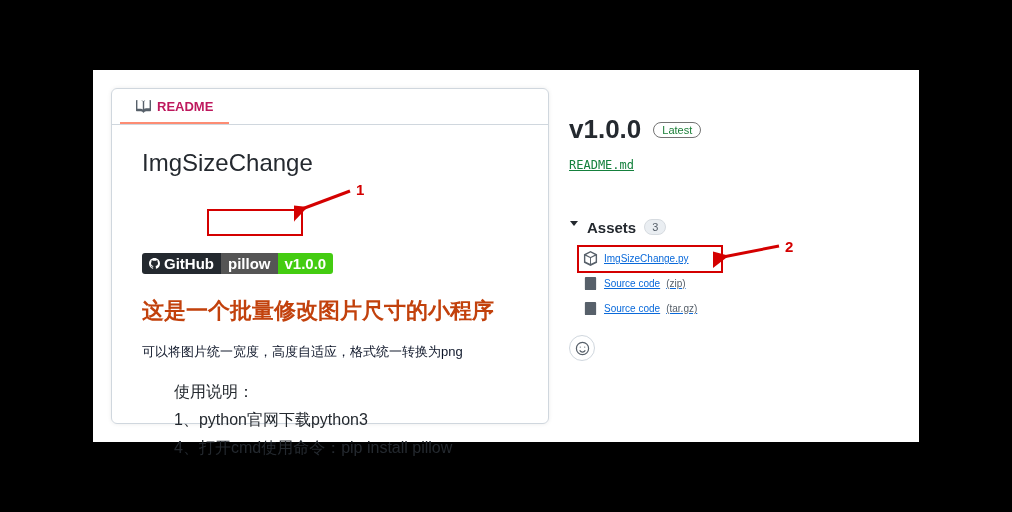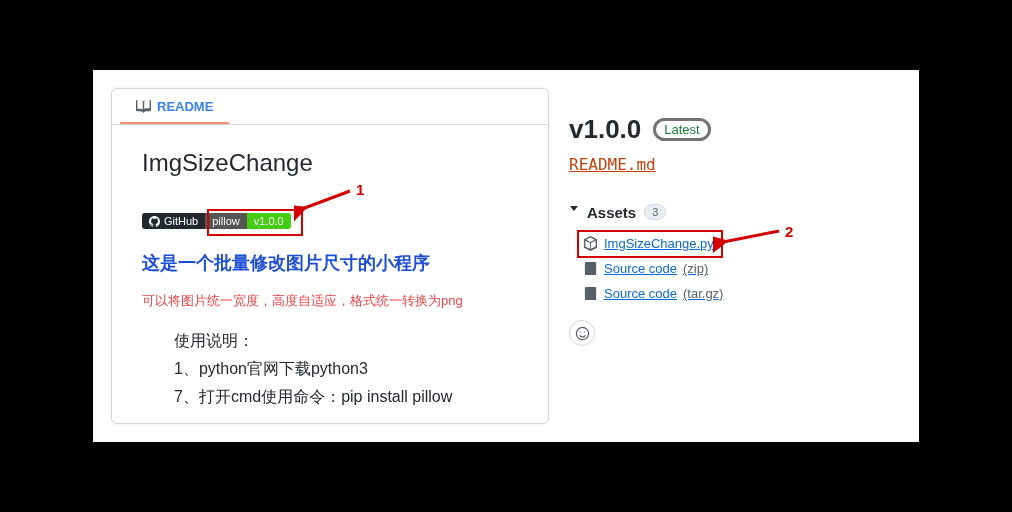--- a/index.html
+++ b/index.html
@@ -31,21 +31,21 @@
     .tab-bar {
       border-bottom: 1px solid #d0d7de;
     }
     .tab {
       display: inline-flex;
       align-items: center;
       gap: 6px;
       padding: 10px 16px 8px;
       font-size: 13px;
       font-weight: 600;
-      color: #3b82f6;
+      color: #be185d;
       border-bottom: 2px solid #fd8c73;
       margin-left: 8px;
     }
     .tab svg { color: #57606a; }
     .readme-body {
       padding: 24px 30px;
     }
     .readme-title {
       font-size: 24px;
       font-weight: 400;
@@ -54,27 +54,28 @@
     }
     .badge-row {
       display: flex;
       align-items: center;
       gap: 0;
       margin-bottom: 22px;
       position: relative;
       width: fit-content;
     }
     .badge-part {
-      font-size: 11px;
-      font-weight: 400;
+      font-size: 15px;
+      font-weight: 700;
       padding: 2px 7px;
       color: #fff;
       display: inline-flex;
       align-items: center;
       gap: 4px;
+      margin-top: 40px;
     }
     .badge-gh {
       background: #24292f;
       border-radius: 3px 0 0 3px;
     }
     .badge-gh svg { width: 11px; height: 11px; fill: #fff; }
     .badge-release {
       background: #555;
     }
     .badge-version {
@@ -84,28 +85,28 @@
     .release-outline {
       position: absolute;
       border: 2px solid #d40000;
       top: -4px;
       left: 65px;
       width: 96px;
       height: 27px;
       pointer-events: none;
     }
     .readme-h2 {
-      font-size: 18px;
+      font-size: 22px;
       font-weight: 700;
-      color: #1d4ed8;
+      color: #c2410c;
       margin-bottom: 16px;
     }
     .readme-p {
       font-size: 13px;
-      color: #ef4444;
+      color: #0f172a;
       margin-bottom: 16px;
       line-height: 1.5;
     }
     .readme-usage {
       font-size: 16px;
       color: #24292f;
       line-height: 1.75;
       margin-left: 32px;
     }
     .right-col {
@@ -117,32 +118,32 @@
       align-items: center;
       gap: 12px;
       margin-bottom: 10px;
     }
     .release-version {
       font-size: 26px;
       font-weight: 600;
       color: #24292f;
     }
     .latest-badge {
-      border: 3px solid #737373;
+      border: 1px solid #737373;
       color: #1a7f37;
-      font-size: 13px;
+      font-size: 11px;
       padding: 1px 8px;
       border-radius: 20px;
       font-weight: 500;
     }
     .readme-link {
       font-family: ui-monospace, "SFMono-Regular", monospace;
-      font-size: 16px;
-      color: #c2410c;
-      margin-bottom: 30px;
+      font-size: 12px;
+      color: #15803d;
+      margin-bottom: 47px;
       display: inline-block;
     }
     .assets-header {
       display: flex;
       align-items: flex-start;
       gap: 8px;
       margin-bottom: 10px;
     }
     .assets-header svg { width: 10px; height: 10px; }
     .assets-title {
@@ -160,21 +161,21 @@
     }
     .asset-list {
       margin-left: 14px;
       margin-bottom: 14px;
     }
     .asset-item {
       display: flex;
       align-items: center;
       gap: 6px;
       padding: 5px 0;
-      font-size: 13px;
+      font-size: 10px;
       color: #0969da;
       position: relative;
       width: fit-content;
     }
     .asset-item svg { color: #57606a; width: 15px; height: 15px; flex-shrink: 0; }
     .asset-item .suffix { color: #57606a; }
     .asset-outline {
       position: absolute;
       border: 2px solid #d40000;
       top: -1px;
@@ -246,21 +247,21 @@
         <span class="badge-part badge-release">pillow</span>
         <span class="badge-part badge-version">v1.0.0</span>
         <div class="release-outline"></div>
       </div>
 
       <h2 class="readme-h2">这是一个批量修改图片尺寸的小程序</h2>
       <p class="readme-p">可以将图片统一宽度，高度自适应，格式统一转换为png</p>
       <div class="readme-usage">
         <div>使用说明：</div>
         <div>1、python官网下载python3</div>
-        <div>7、打开cmd使用命令：pip install pillow</div>
+        <div>4、打开cmd使用命令：pip install pillow</div>
       </div>
     </div>
 
     <svg class="arrow arrow-1" viewBox="0 0 80 42">
       <defs>
           <marker id="ah1" markerWidth="8" markerHeight="8" refX="2" refY="4" orient="auto">
             <path d="M8,0 L0,4 L8,8 Z" fill="#d40000"></path>
           </marker>
         </defs>
       <line x1="56" y1="10" x2="8" y2="28" stroke="#d40000" stroke-width="3" marker-end="url(#ah1)"></line>

